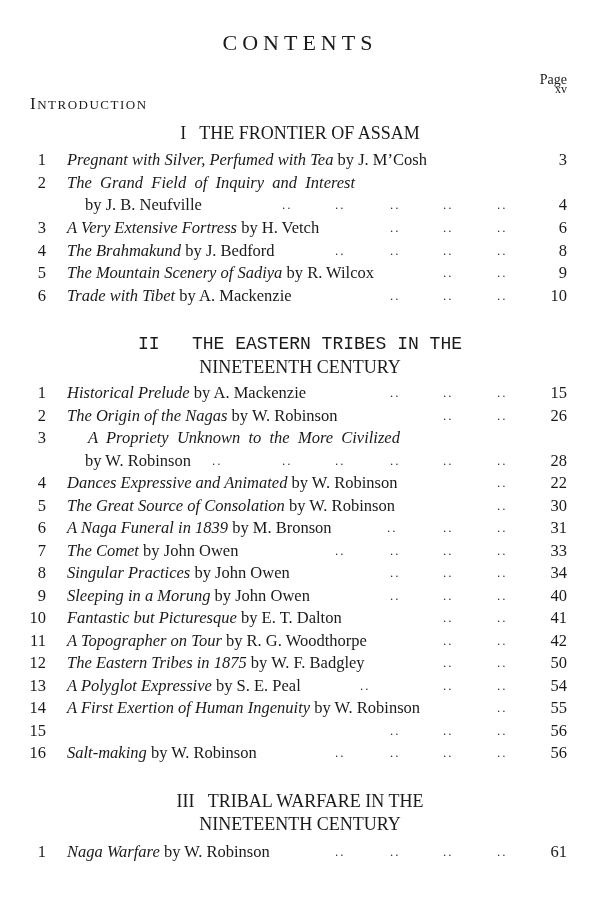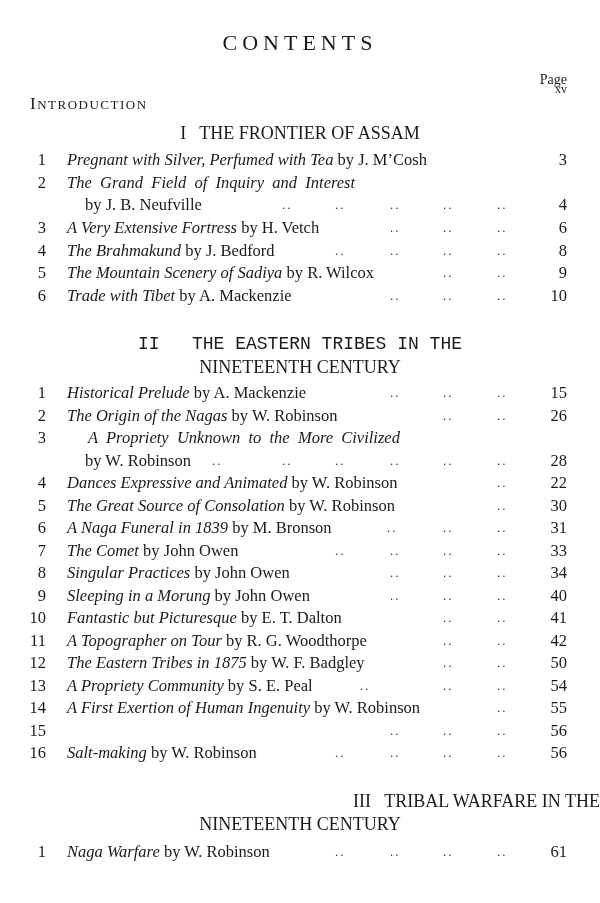--- a/index.html
+++ b/index.html
@@ -324,21 +324,21 @@
     <span class="text"><span class="title">The Eastern Tribes in 1875</span><span> by W. F. Badgley</span></span>
     <span class="leaders">
       <span style="left:443px;">..</span>
         <span style="left:497px;">..</span>
     </span>
     <span class="pg">50</span>
   </div>
 
   <div class="entry" style="top:674.5px;">
     <span class="num">13</span>
-    <span class="text"><span class="title">A Propriety Community</span><span> by S. E. Peal</span></span>
+    <span class="text"><span class="title">A Polyglot Expressive</span><span> by S. E. Peal</span></span>
     <span class="leaders">
       <span style="left:360px;">..</span>
         <span style="left:443px;">..</span>
         <span style="left:497px;">..</span>
     </span>
     <span class="pg">54</span>
   </div>
 
   <div class="entry" style="top:697px;">
     <span class="num">14</span>
@@ -365,21 +365,21 @@
     <span class="leaders">
       <span style="left:335px;">..</span>
         <span style="left:390px;">..</span>
         <span style="left:443px;">..</span>
         <span style="left:497px;">..</span>
     </span>
     <span class="pg">56</span>
   </div>
 
   <div class="part-heading" style="top:790px;">
-    <div style="white-space:pre;text-align:right;">III   TRIBAL WARFARE IN THE</div>
+    <div style="white-space:pre;">III   TRIBAL WARFARE IN THE</div>
     <div>NINETEENTH CENTURY</div>
   </div>
 
   <div class="entry" style="top:841px;">
     <span class="num">1</span>
     <span class="text"><span class="title">Naga Warfare</span><span> by W. Robinson</span></span>
     <span class="leaders">
       <span style="left:335px;">..</span>
         <span style="left:390px;">..</span>
         <span style="left:443px;">..</span>

